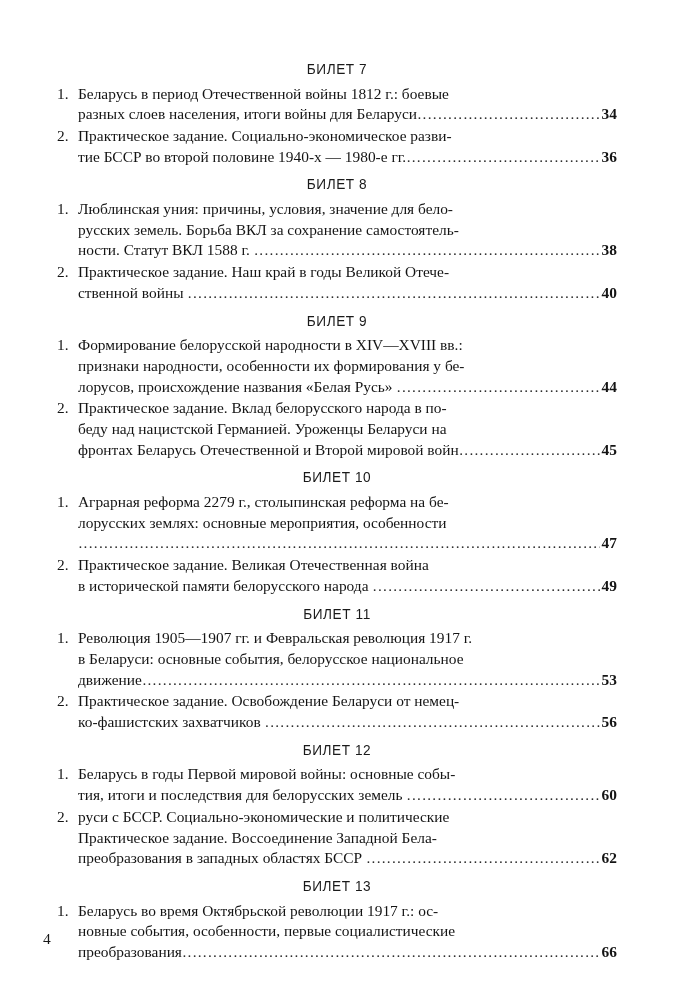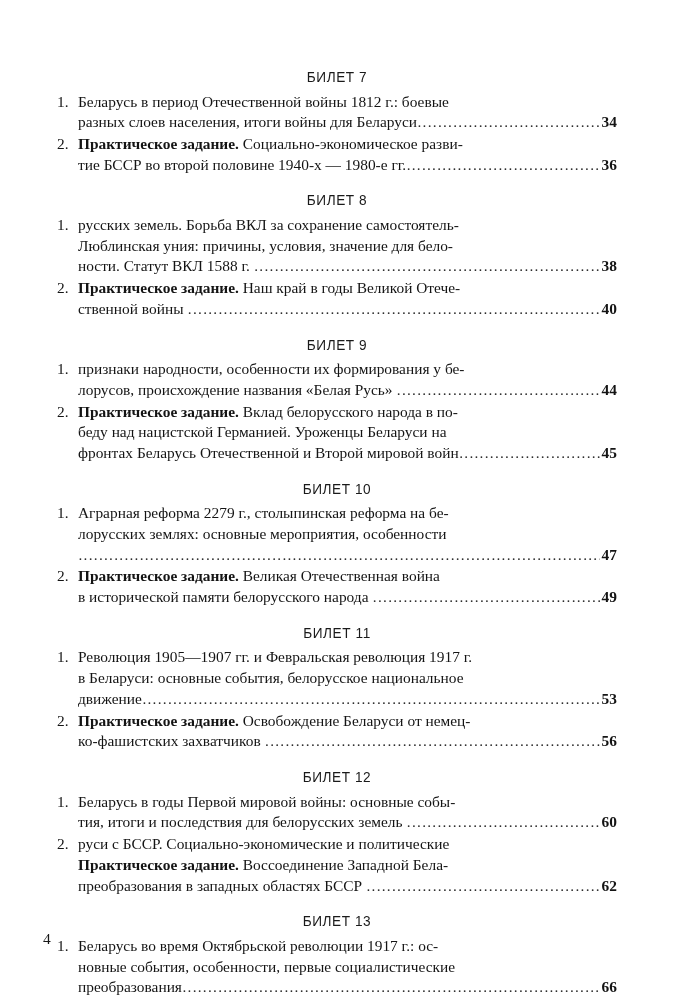--- a/index.html
+++ b/index.html
@@ -21,21 +21,21 @@
     top: 0;
     left: 0;
     width: 675px;
     height: 1000px;
     box-sizing: border-box;
     padding: 52px 58px 0 57px;
   }
 
   
   .ticket {
-    margin: 16px 0 4px 0;
+    margin: 8px 0 4px 0;
   }
 
   .ticket-heading {
     text-align: center;
     font-family: "Liberation Sans", "DejaVu Sans", sans-serif;
     font-size: 14.5px;
     font-weight: 400;
     letter-spacing: 0.6px;
     color: #1a1a1a;
     margin: 0 0 4px 0;
@@ -58,21 +58,21 @@
 
   .entry-num {
     position: absolute;
     left: 0;
     top: 0;
     font-size: 15.4px;
     line-height: 1.345;
   }
 
   .entry-label {
-    font-weight: 700;
+    font-weight: 400;
   }
 
   
   .entry-lastline {
     display: flex;
     align-items: baseline;
     width: 100%;
   }
   .entry-lastline > .ll-text {
     flex: 0 1 auto;
@@ -137,42 +137,43 @@
             <span class="ll-text">тие БССР во второй половине 1940-х — 1980-е гг.</span>
             <span class="ll-leader"></span>
             <span class="ll-page">36</span>
           </div>
         </div>
       </div>
       <div class="ticket">
         <div class="ticket-heading">БИЛЕТ 8</div>
         <div class="entry">
           <span class="entry-num">1.</span>
+          <div class="entry-line j"><span>Люблинская уния: причины, условия, значение для бело-</span></div>
           <div class="entry-line j"><span>русских земель. Борьба ВКЛ за сохранение самостоятель-</span></div>
-          <div class="entry-line j"><span>Люблинская уния: причины, условия, значение для бело-</span></div>
           <div class="entry-lastline">
             <span class="ll-text">ности. Статут ВКЛ 1588 г. </span>
             <span class="ll-leader"></span>
             <span class="ll-page">38</span>
           </div>
         </div>
         <div class="entry">
           <span class="entry-num">2.</span>
           <div class="entry-line j"><span class="entry-label">Практическое задание.</span><span> Наш край в годы Великой Отече-</span></div>
           <div class="entry-lastline">
             <span class="ll-text">ственной войны </span>
             <span class="ll-leader"></span>
             <span class="ll-page">40</span>
           </div>
         </div>
       </div>
       <div class="ticket">
         <div class="ticket-heading">БИЛЕТ 9</div>
         <div class="entry">
           <span class="entry-num">1.</span>
+          <div class="entry-line j"><span>Формирование белорусской народности в XIV—XVIII вв.:</span></div>
           <div class="entry-line j"><span>признаки народности, особенности их формирования у бе-</span></div>
           <div class="entry-lastline">
             <span class="ll-text">лорусов, происхождение названия «Белая Русь» </span>
             <span class="ll-leader"></span>
             <span class="ll-page">44</span>
           </div>
         </div>
         <div class="entry">
           <span class="entry-num">2.</span>
           <div class="entry-line j"><span class="entry-label">Практическое задание.</span><span> Вклад белорусского народа в по-</span></div>

